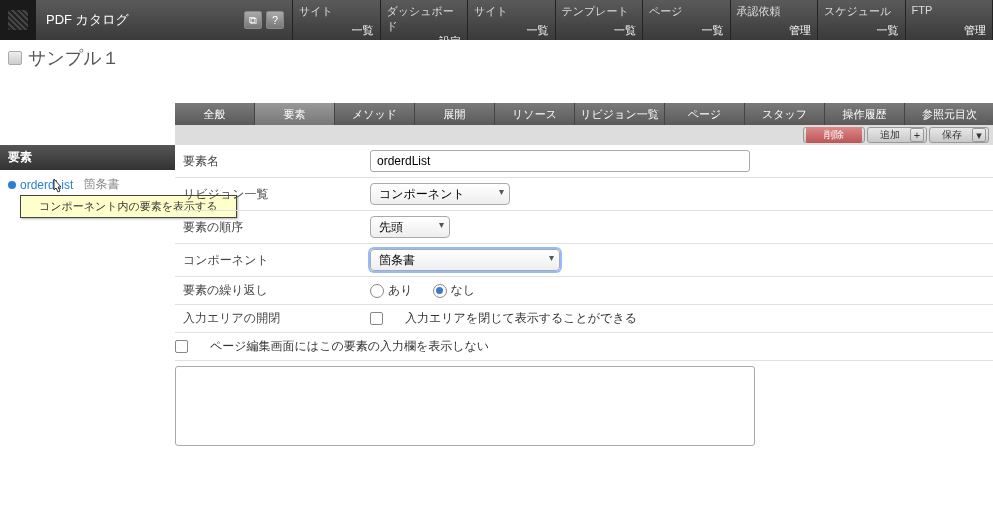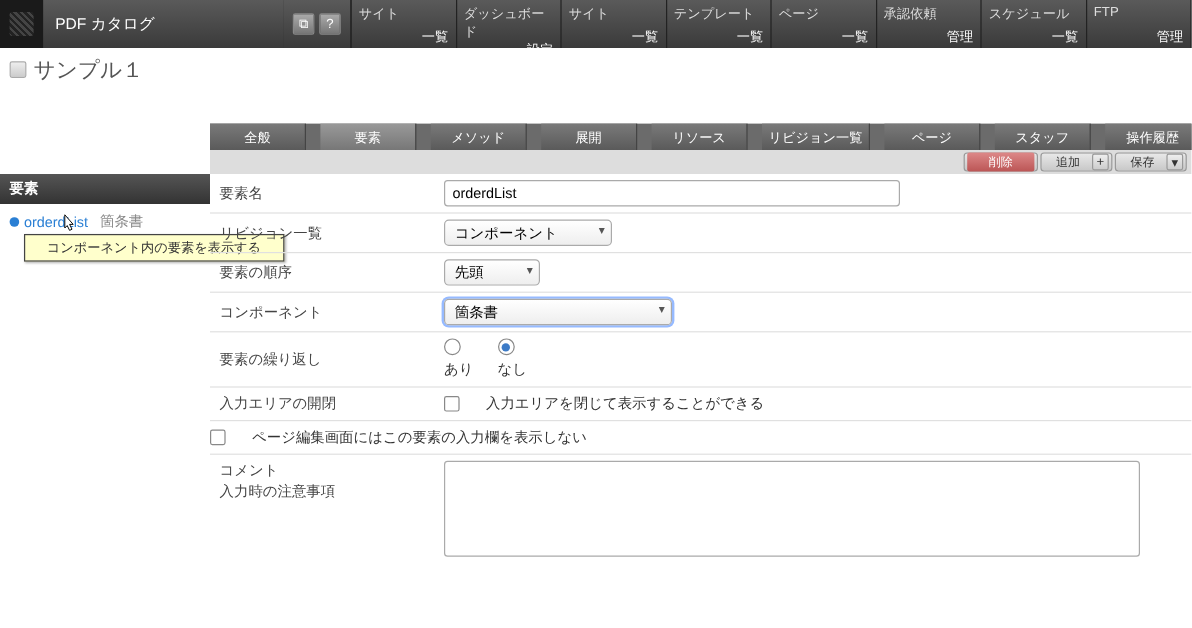--- a/index.html
+++ b/index.html
@@ -15,21 +15,21 @@
 .topnav { flex:1; display:flex; background: linear-gradient(#5a5a5a,#3a3a3a); border-left:1px solid #222;}
 .topnav-item { flex:1; min-width:70px; border-right:1px solid #222; padding:4px 6px 2px 6px; display:flex; flex-direction:column; justify-content:space-between; color:#ddd; cursor:pointer;}
 .topnav-item-top { font-size:11px; color:#ddd; }
 .topnav-item-bottom { font-size:11px; color:#fff; text-align:right; }
 
 
 .pageline { display:flex; align-items:center; padding:6px 8px; font-size:18px; color:#555; }
 .pageline-icon { width:14px;height:14px;background:linear-gradient(#eee,#ccc);border:1px solid #aaa;margin-right:6px;border-radius:2px;}
 
 
-.tabs-row { display:flex; background:#6b6b6b; height:22px; margin-left:175px;gap:12px;}
+.tabs-row { display:flex; background:#6b6b6b; height:22px; margin-left:175px;}
 .tab { flex:0 0 80px; display:flex; align-items:center; justify-content:center; color:#fff; font-size:11px; background:linear-gradient(#7a7a7a,#5a5a5a); border-right:1px solid #444; cursor:pointer; }
 .tab.long { flex:0 0 90px;}
 .tab.active { background:linear-gradient(#999,#777); }
 
 
 .action-bar { display:flex; justify-content:flex-end; background:#ddd; height:20px; margin-left:175px; align-items:center; padding-right:4px; gap:2px;}
 .action-seg { display:flex; align-items:center; background:linear-gradient(#e8e8e8,#c8c8c8); border:1px solid #999; border-radius:3px; height:16px; padding:0 2px;}
 .action-btn { font-size:10px; padding:0 10px; cursor:pointer; color:#333;}
 .action-btn.delete { background:linear-gradient(#d88,#b55); color:#fff; border-radius:2px; padding:1px 18px;}
 .action-plus { width:14px;height:14px;display:flex;align-items:center;justify-content:center;background:linear-gradient(#eee,#ccc);border:1px solid #999;border-radius:2px;font-size:11px;cursor:pointer;}
@@ -57,21 +57,21 @@
 .form-row:first-child { border-top:none;}
 .form-label { width:195px; padding-left:8px; font-size:12px; color:#444;}
 .form-label .sub { display:block; font-size:12px; color:#444;}
 .form-field { flex:1; padding-right:20px; display:flex; align-items:center; gap:16px;}
 .form-input { width:380px; height:22px; border:1px solid #aaa; border-radius:3px; padding:2px 6px; font-size:12px; background:#fff;}
 .form-select { height:22px; border:1px solid #aaa; border-radius:4px; padding:1px 18px 1px 8px; font-size:12px; background:linear-gradient(#fff,#eee); appearance:none; position:relative;}
 .select-wrap { position:relative; display:inline-block;}
 .select-wrap::after { content:"▾"; position:absolute; right:6px; top:3px; font-size:10px; color:#555; pointer-events:none;}
 .select-highlight { box-shadow:0 0 0 2px rgba(80,140,255,0.6); border-radius:4px;}
 .form-radio-group { display:flex; gap:20px; align-items:center;}
-.radio-item { display:flex; gap:4px;flex-direction:column;}
+.radio-item { display:flex; align-items:center; gap:4px;}
 .radio-outer { width:14px;height:14px;border:1px solid #888;border-radius:50%;display:flex;align-items:center;justify-content:center;background:#fff;cursor:pointer;}
 .radio-inner { width:7px;height:7px;border-radius:50%;background:#3d7bc7;}
 .form-check { display:flex; align-items:center; gap:22px;}
 .checkbox { width:13px;height:13px;border:1px solid #888;border-radius:2px;background:#fff;cursor:pointer;}
 .form-textarea { width:580px; height:80px; border:1px solid #aaa; border-radius:3px; padding:4px 6px; font-size:12px; resize:none;}
 
 
 .wrap { position:relative; width:993px; }
 .tabs-row-outer { position:absolute; left:0; top:103px; right:0;}
 .action-bar-outer { position:absolute; left:0; top:125px; right:0;}
@@ -244,24 +244,20 @@
       <div class="form-row">
         <div class="form-field">
           <div class="form-check">
             <span class="checkbox"></span>
             <span>ページ編集画面にはこの要素の入力欄を表示しない</span>
           </div>
         </div>
       </div>
 
       <div class="form-row" style="align-items:flex-start;">
-        <div class="form-label">
-          <span>コメント</span><br>
-          <span class="sub">入力時の注意事項</span>
-        </div>
         <div class="form-field">
           <textarea class="form-textarea" style=""></textarea>
         </div>
       </div>
 
     </div>
   </div>
 
 </div>
 

